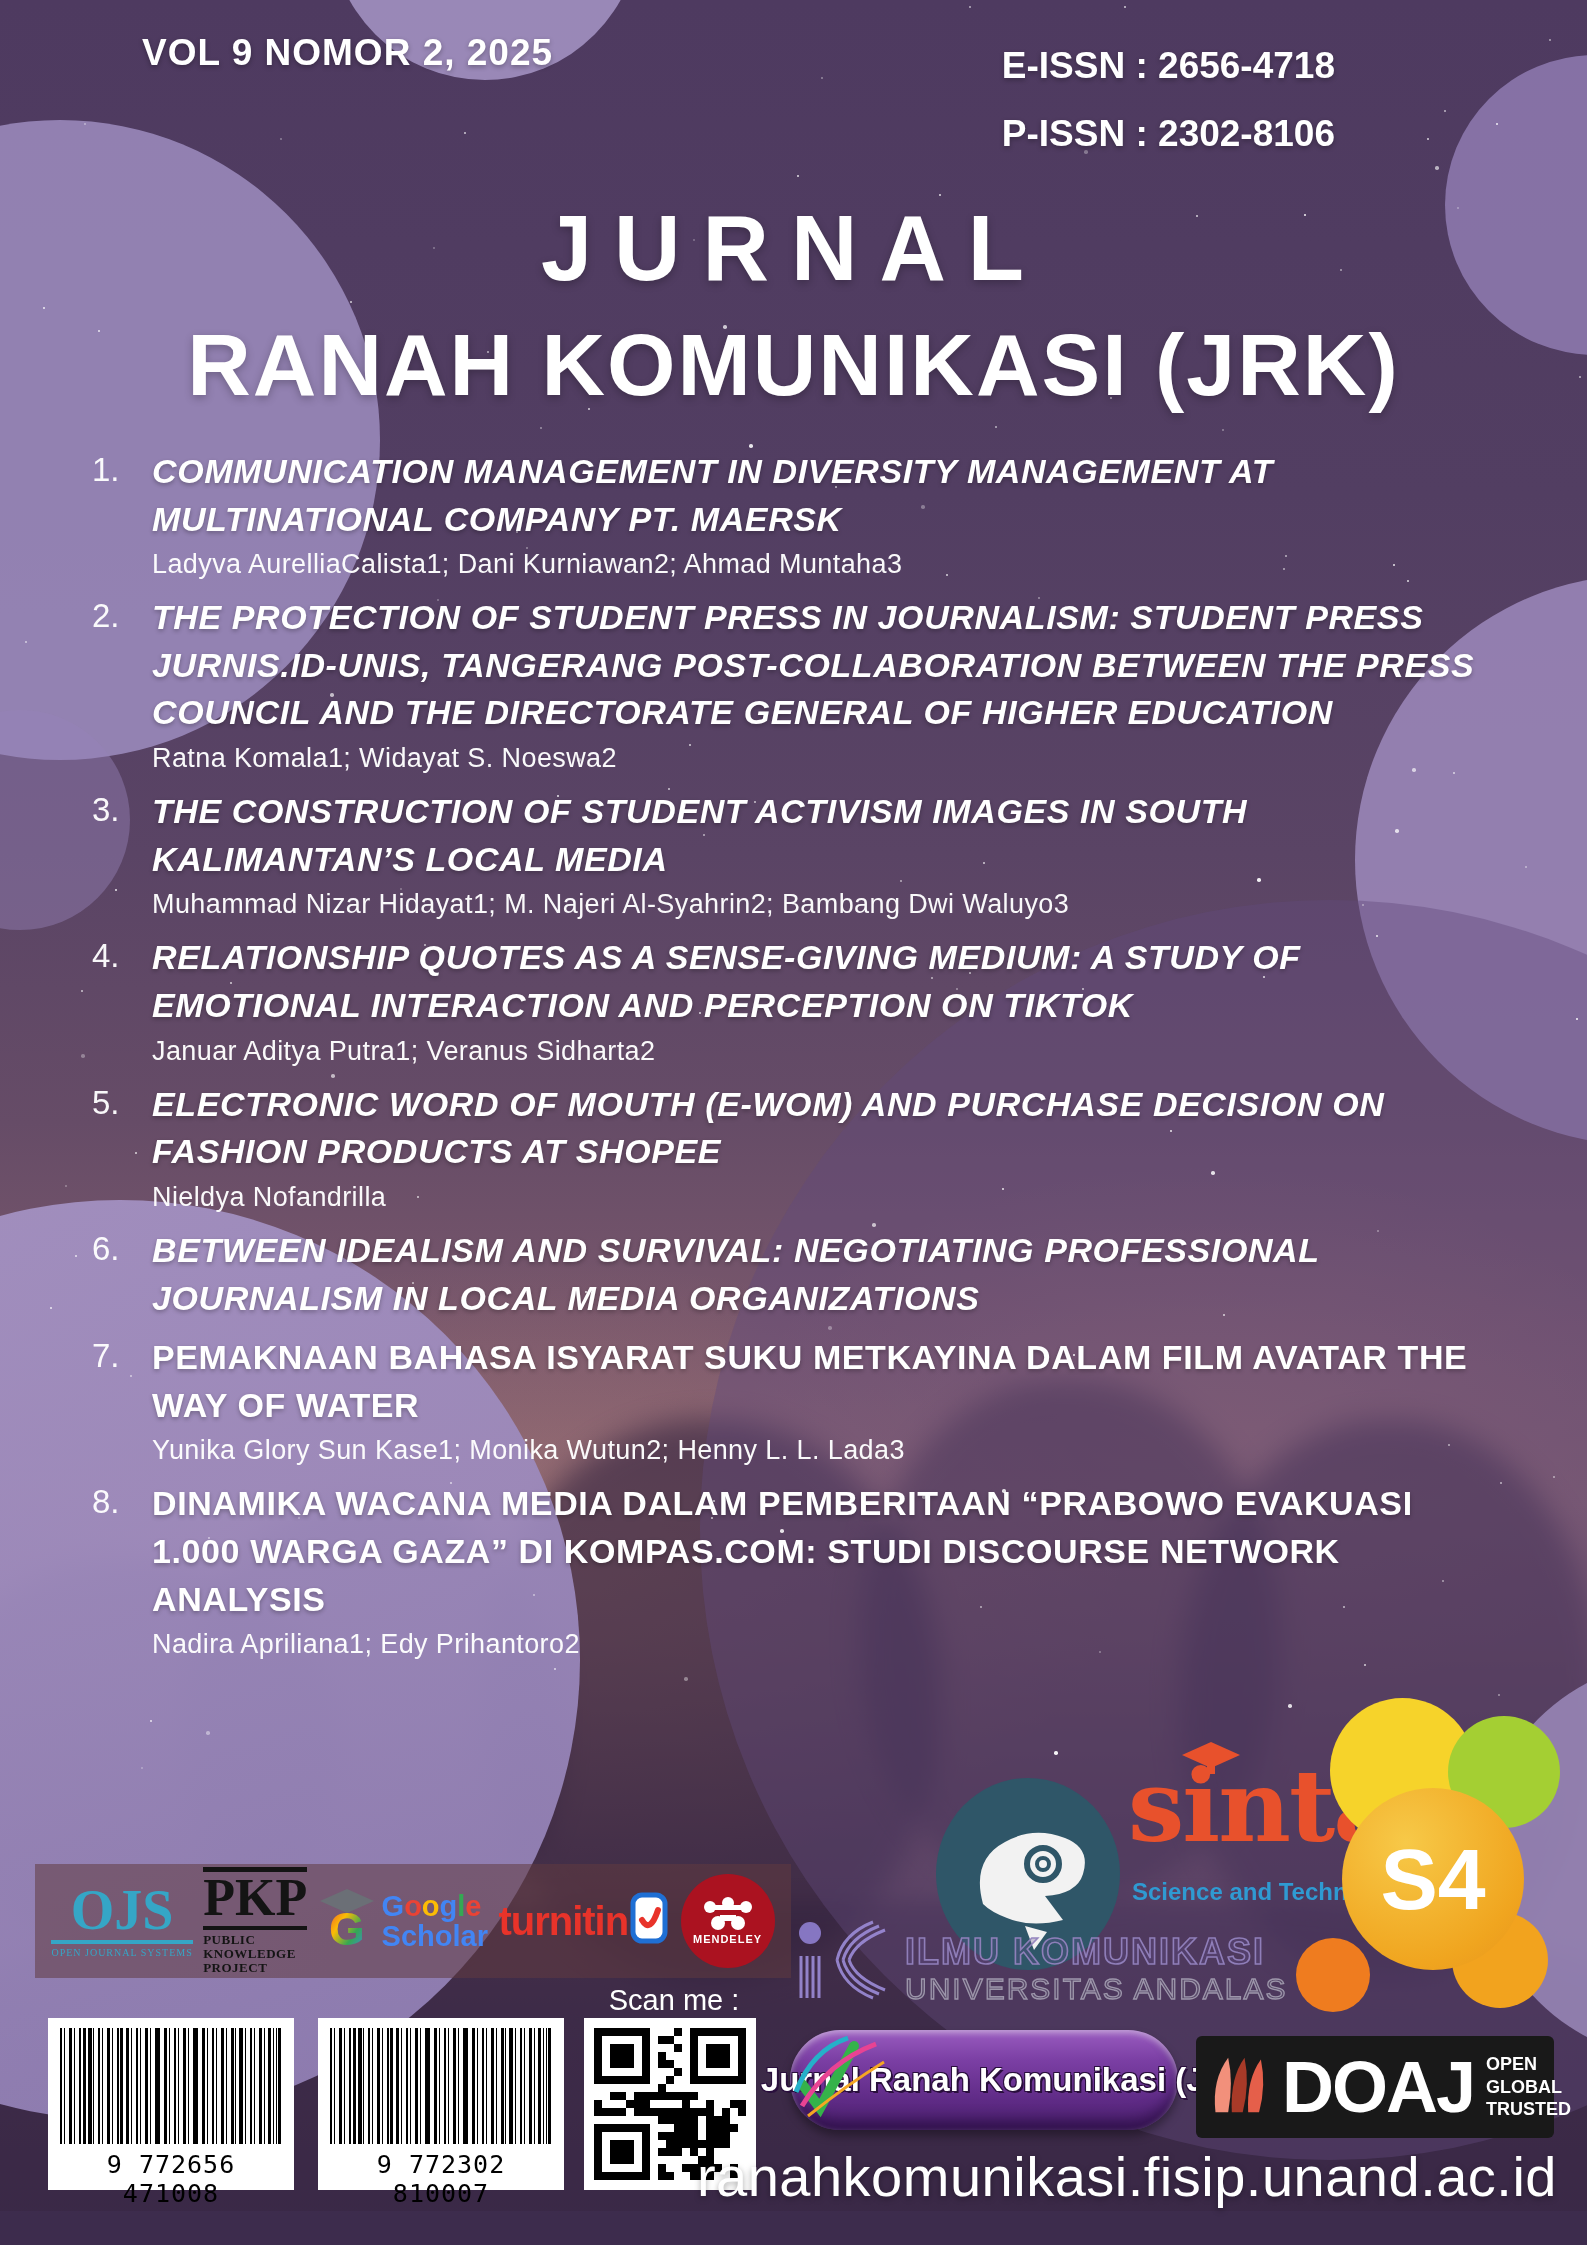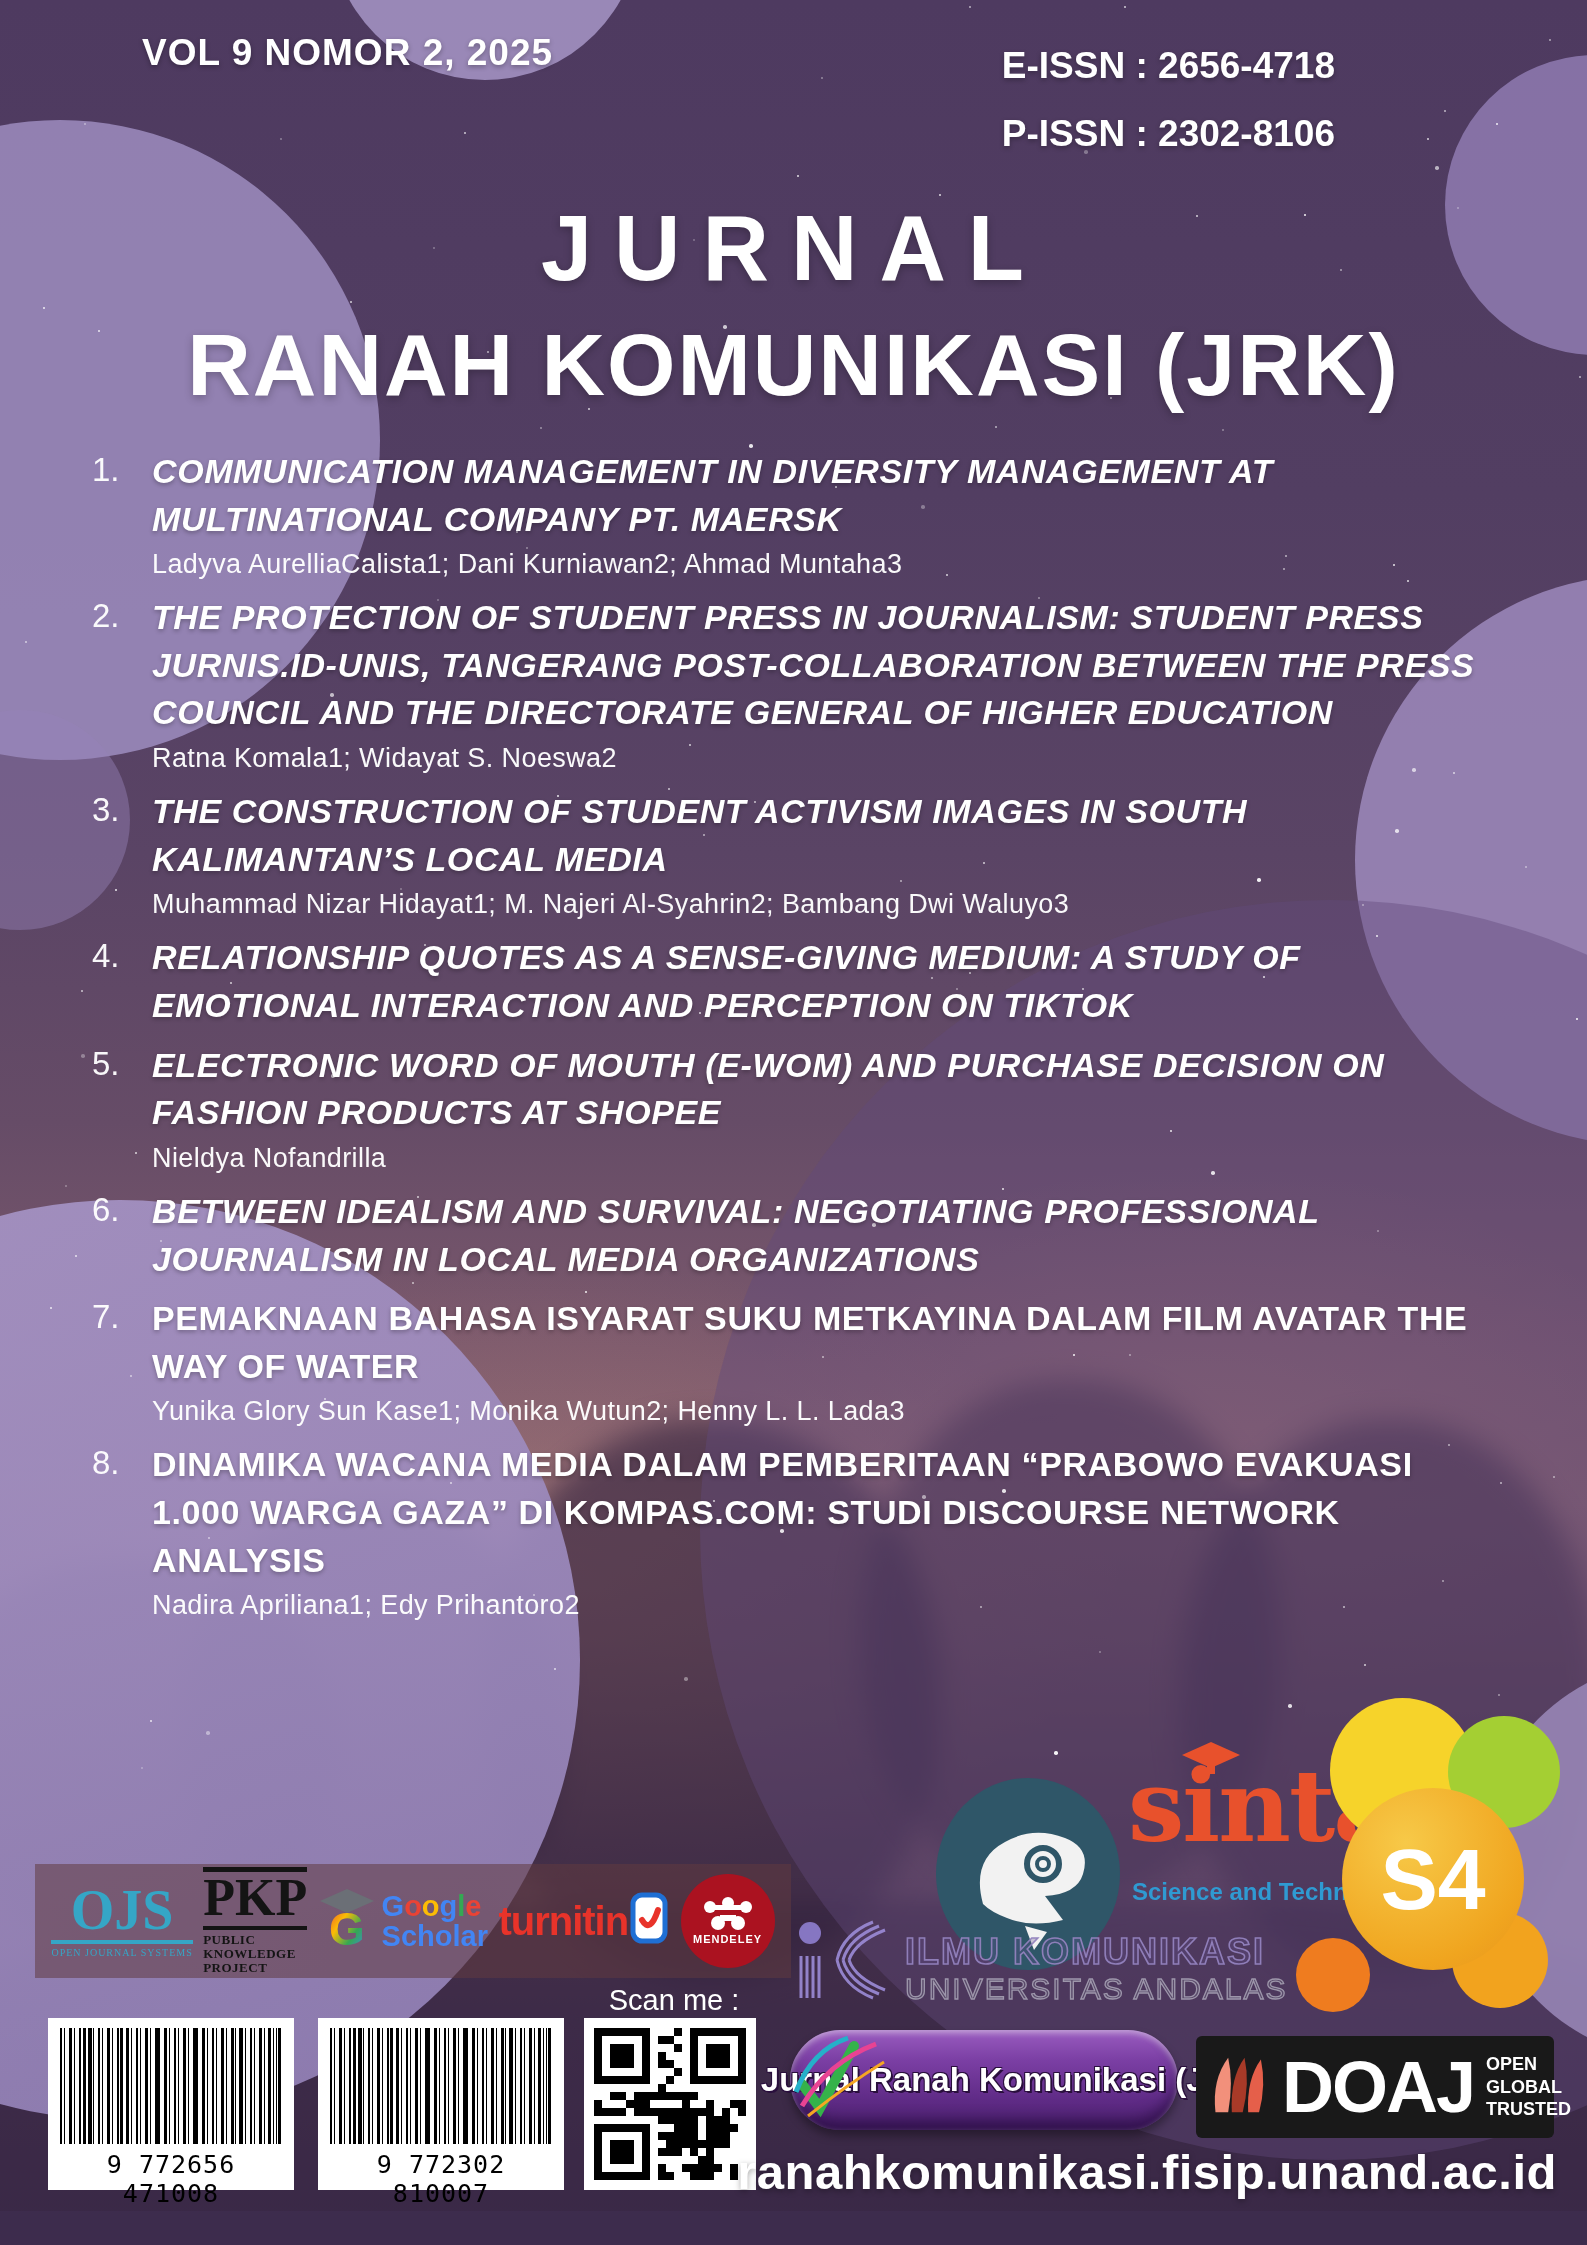--- a/index.html
+++ b/index.html
@@ -121,21 +121,21 @@
   .ribbon-swoosh{position:absolute;left:-6px;top:-8px;}
   .ribbon-text{font-size:33px;font-weight:700;color:#fff;white-space:nowrap;
       text-shadow:2px 2px 0 #2a0f3d,-1px -1px 0 #2a0f3d,1px -1px 0 #2a0f3d,-1px 1px 0 #2a0f3d;}
 
   
   .doaj{position:absolute;left:1196px;top:2036px;width:358px;height:102px;background:#191919;
         border-radius:6px;display:flex;align-items:center;gap:12px;padding:0 14px;}
   .doaj-name{font-size:72px;font-weight:700;letter-spacing:-2px;color:#fff;line-height:1;}
   .doaj-tags{display:flex;flex-direction:column;font-size:18px;font-weight:700;line-height:1.25;color:#fff;}
 
-  .website{position:absolute;right:30px;top:2144px;font-size:49px;font-weight:700;letter-spacing:.5px;
+  .website{position:absolute;right:30px;top:2144px;font-size:56px;font-weight:400;letter-spacing:.5px;
            text-shadow:0 2px 6px rgba(0,0,0,.35);}
 </style>
 </head>
 <body>
 
 <div id="page">
 
   <div class="bg"></div>
   <div class="glow"></div>
   <div class="tree t1"></div>
@@ -317,20 +317,21 @@
       <div class="abody">
         <div class="atitle italic">THE CONSTRUCTION OF STUDENT ACTIVISM IMAGES IN SOUTH KALIMANTAN’S LOCAL MEDIA</div>
         <div class="aauthors">Muhammad Nizar Hidayat1; M. Najeri Al-Syahrin2; Bambang Dwi Waluyo3</div>
       </div>
     </li>
 
     <li class="article">
       <span class="num">4.</span>
       <div class="abody">
         <div class="atitle italic">RELATIONSHIP QUOTES AS A SENSE-GIVING MEDIUM: A STUDY OF EMOTIONAL INTERACTION AND PERCEPTION ON TIKTOK</div>
+        <div class="aauthors">Januar Aditya Putra1; Veranus Sidharta2</div>
       </div>
     </li>
 
     <li class="article">
       <span class="num">5.</span>
       <div class="abody">
         <div class="atitle italic">ELECTRONIC WORD OF MOUTH (E-WOM) AND PURCHASE DECISION ON FASHION PRODUCTS AT SHOPEE</div>
         <div class="aauthors">Nieldya Nofandrilla</div>
       </div>
     </li>

